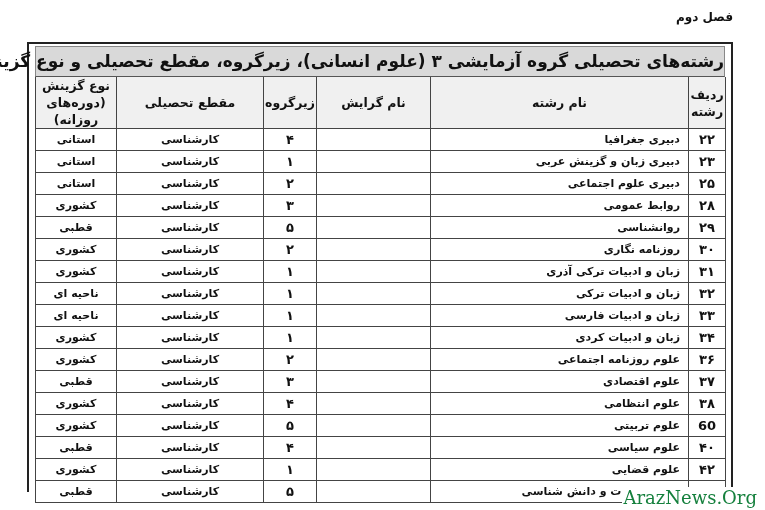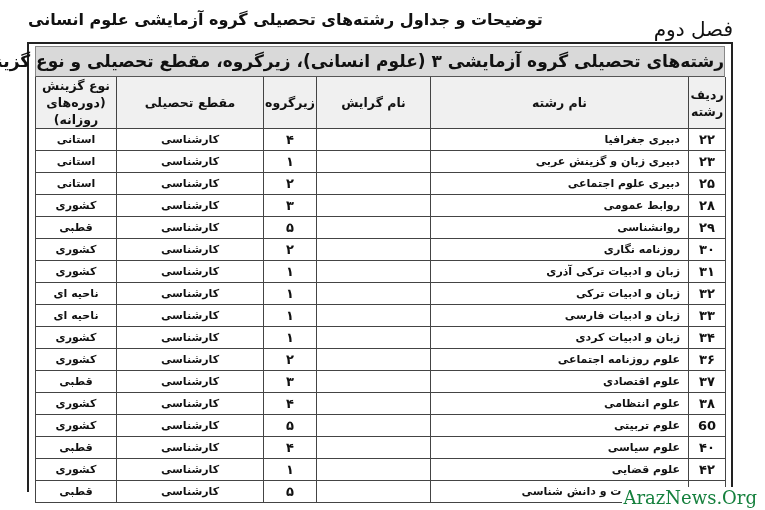--- a/index.html
+++ b/index.html
@@ -1,20 +1,20 @@
 <!DOCTYPE html>
 <html><head>
 <meta charset="utf-8">
 <style>
   html, body { margin:0; padding:0; background:#ffffff; }
   body { width:765px; height:510px; position:relative; overflow:hidden;
          font-family:"DejaVu Sans", sans-serif; color:#111; }
   .page-header { position:absolute; top:8px; left:0; width:765px; height:28px; }
   .hdr-left { position:absolute; left:28px; top:2px; font-weight:bold; font-size:16px; direction:rtl; }
-  .hdr-right { position:absolute; right:32px; top:9px; font-weight:normal; font-size:20px; direction:rtl; }
+  .hdr-right { position:absolute; right:32px; top:2px; font-weight:bold; font-size:12px; direction:rtl; }
   .frame { position:absolute; left:27px; top:42px; width:706px; height:450px;
            border:2px solid #222; border-bottom:none; box-sizing:border-box; }
   .inner { position:absolute; left:6px; top:2px; width:690px; }
   .title-bar { height:31px; background:#d9d9d9; border:1px solid #888; border-bottom:1px solid #555;
                box-sizing:border-box; text-align:center; font-weight:bold; font-size:17px; line-height:29px;
                direction:rtl; white-space:nowrap; }
   table { border-collapse:collapse; width:690px; table-layout:fixed; direction:rtl; }
   th { background:#f0f0f0; font-weight:bold; font-size:12.5px; height:47px; border:1px solid #444;
        border-top:none; padding:0; line-height:17px; }
   td { height:21px; border:1px solid #444; border-top:1.5px solid #222; font-size:11px; padding:0;
@@ -22,21 +22,20 @@
   td.num { text-align:center; font-size:13px; }
   td.name { text-align:right; padding-right:8px;padding-left:16px; }
   td.center { text-align:center; }
   .watermark { position:absolute; right:6px; bottom:2px; font-family:"DejaVu Serif", serif;
                font-size:18px; color:#15803d; background:#fff; padding:0 2px; }
 </style>
 </head>
 <body>
 
 <div class="page-header">
-  <div class="hdr-left">توضیحات و جداول رشته‌های تحصیلی گروه آزمایشی علوم انسانی</div>
   <div class="hdr-right">فصل دوم</div>
 </div>
 
 <div class="frame">
   <div class="inner">
     <div class="title-bar">رشته‌های تحصیلی گروه آزمایشی ۳ (علوم انسانی)، زیرگروه، مقطع تحصیلی و نوع گزینش</div>
     <table>
       <colgroup>
         <col style="width:37px">
         <col style="width:258px">

